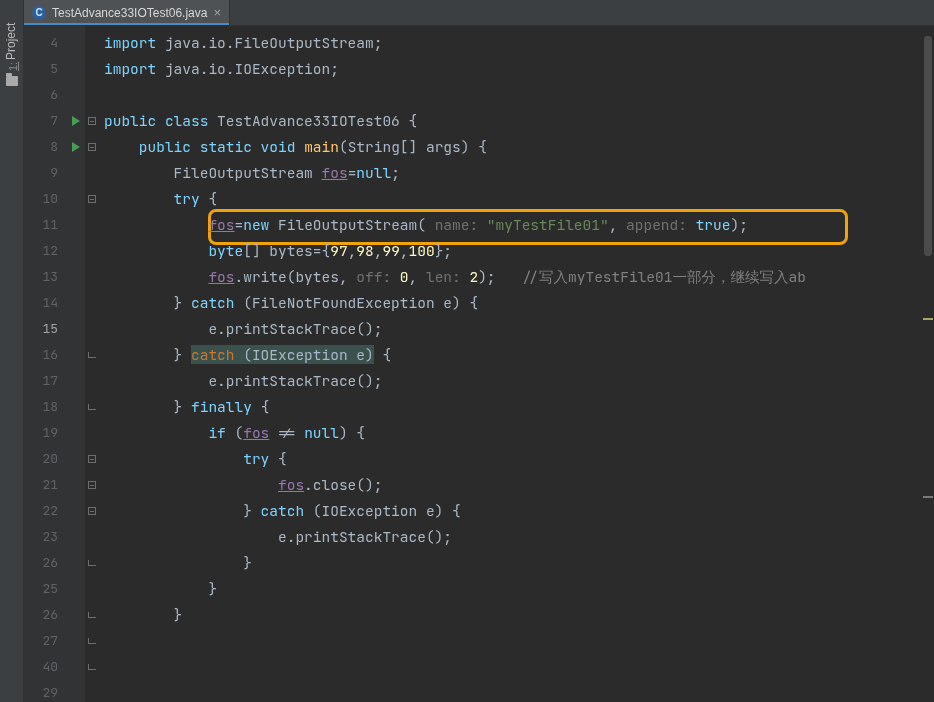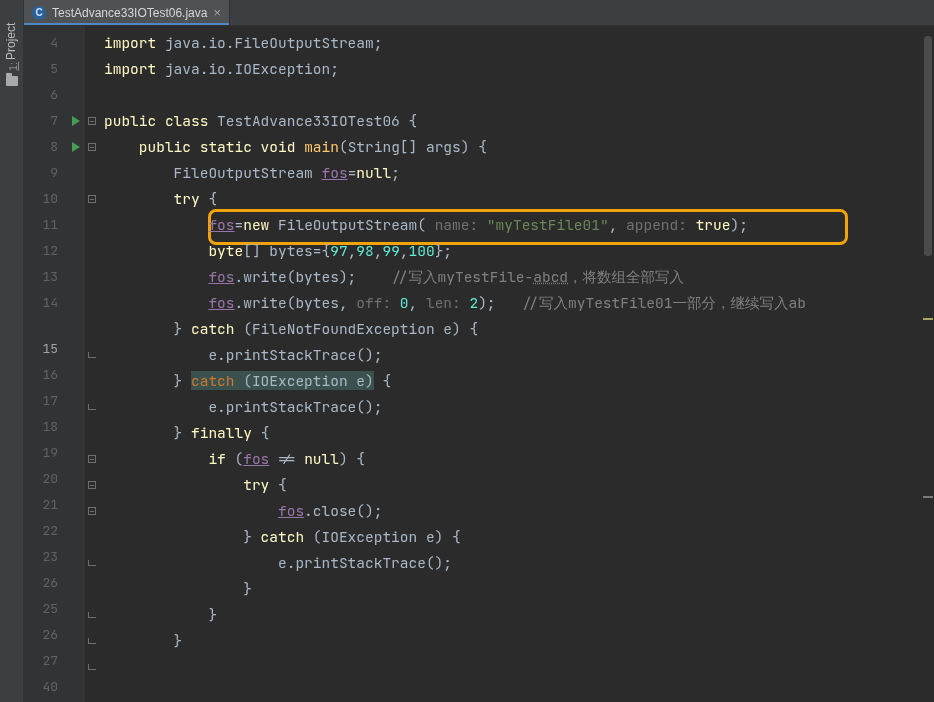--- a/index.html
+++ b/index.html
@@ -144,21 +144,21 @@
   }
   .ln-col {
     width:44px;
     background:#313335;
     text-align:right;
     color:#606366;
     padding-top:4px;
     font-size:13px;
   }
   .ln-col .ln { height:26px; line-height:26px; padding-right:10px; }
-  .ln-col .ln.cur { color:#a4a3a3;margin-top:20px; }
+  .ln-col .ln.cur { color:#a4a3a3; }
   .run-col {
     width:16px;
     background:#313335;
     padding-top:4px;
   }
   .run-col .rc { height:26px; display:flex; align-items:center; justify-content:center;}
   .run-tri{
     width:0;height:0;
     border-left:8px solid #499c54;
     border-top:5px solid transparent;
@@ -197,23 +197,23 @@
     height:26px;
     line-height:26px;
     white-space:pre;
     padding-left:6px;
     font-size:14.5px;
     position:relative;
   }
   .cl.current{
     background:#323232;
   }
-  .kw{color:#fef9c3;}
+  .kw{color:#7dd3fc;}
   .str{color:#6a8759;}
-  .num{color:#5eead4;margin-top:24px;}
+  .num{color:#fef9c3;margin-top:24px;}
   .cmt{color:#808080;}
   .param{color:#707070;}
   .underl{text-decoration:underline;text-decoration-style:solid;color:#9876aa;margin-top:25px;}
   .err-u{text-decoration:underline dotted #808080;}
   .hl1{background:#3b514d;color:#cc7832;}
   .hl2{background:#3b514d;}
   .highlight-box{
     position:absolute;
     border:3px solid #f0a30a;
     border-radius:8px;
@@ -374,21 +374,20 @@
 
     <div class="cl"><span class="kw">import</span><span> java.io.FileOutputStream;</span></div>
     <div class="cl"><span class="kw">import</span><span> java.io.IOException;</span></div>
     <div class="cl"></div>
     <div class="cl"><span class="kw">public class </span><span>TestAdvance33IOTest06 {</span></div>
     <div class="cl">    <span class="kw">public static void </span><span style="color:#ffc66d">main</span><span>(String[] args) {</span></div>
     <div class="cl">        <span>FileOutputStream </span><span class="underl">fos</span><span>=</span><span class="kw">null</span><span>;</span></div>
     <div class="cl">        <span class="kw">try </span><span>{</span></div>
     <div class="cl">            <span class="underl">fos</span><span>=</span><span class="kw">new </span><span>FileOutputStream(</span><span class="param"> name: </span><span class="str">"myTestFile01"</span><span>,</span><span class="param"> append: </span><span class="kw">true</span><span>);</span></div>
     <div class="cl">            <span class="kw">byte</span><span>[] bytes={</span><span class="num">97</span><span>,</span><span class="num">98</span><span>,</span><span class="num">99</span><span>,</span><span class="num">100</span><span>};</span></div>
-    <div class="cl">            <span class="underl">fos</span><span>.write(bytes);</span><span class="cmt">    //写入myTestFile-</span><span class="cmt err-u">abcd</span><span class="cmt">，将数组全部写入</span></div>
     <div class="cl">            <span class="underl">fos</span><span>.write(bytes,</span><span class="param"> off: </span><span class="num">0</span><span>,</span><span class="param"> len: </span><span class="num">2</span><span>);</span><span class="cmt">   //写入myTestFile01一部分，继续写入ab</span></div>
     <div class="cl">        <span>} </span><span class="kw">catch </span><span>(FileNotFoundException e) {</span></div>
     <div class="cl">            <span>e.printStackTrace();</span></div>
     <div class="cl">        <span>} </span><span class="hl1">catch </span><span class="hl2">(IOException e)</span><span> {</span></div>
     <div class="cl">            <span>e.printStackTrace();</span></div>
     <div class="cl">        <span>} </span><span class="kw">finally </span><span>{</span></div>
     <div class="cl">            <span class="kw">if </span><span>(</span><span class="underl">fos</span><span> != </span><span class="kw">null</span><span>) {</span></div>
     <div class="cl">                <span class="kw">try </span><span>{</span></div>
     <div class="cl">                    <span class="underl">fos</span><span>.close();</span></div>
     <div class="cl">                <span>} </span><span class="kw">catch </span><span>(IOException e) {</span></div>

